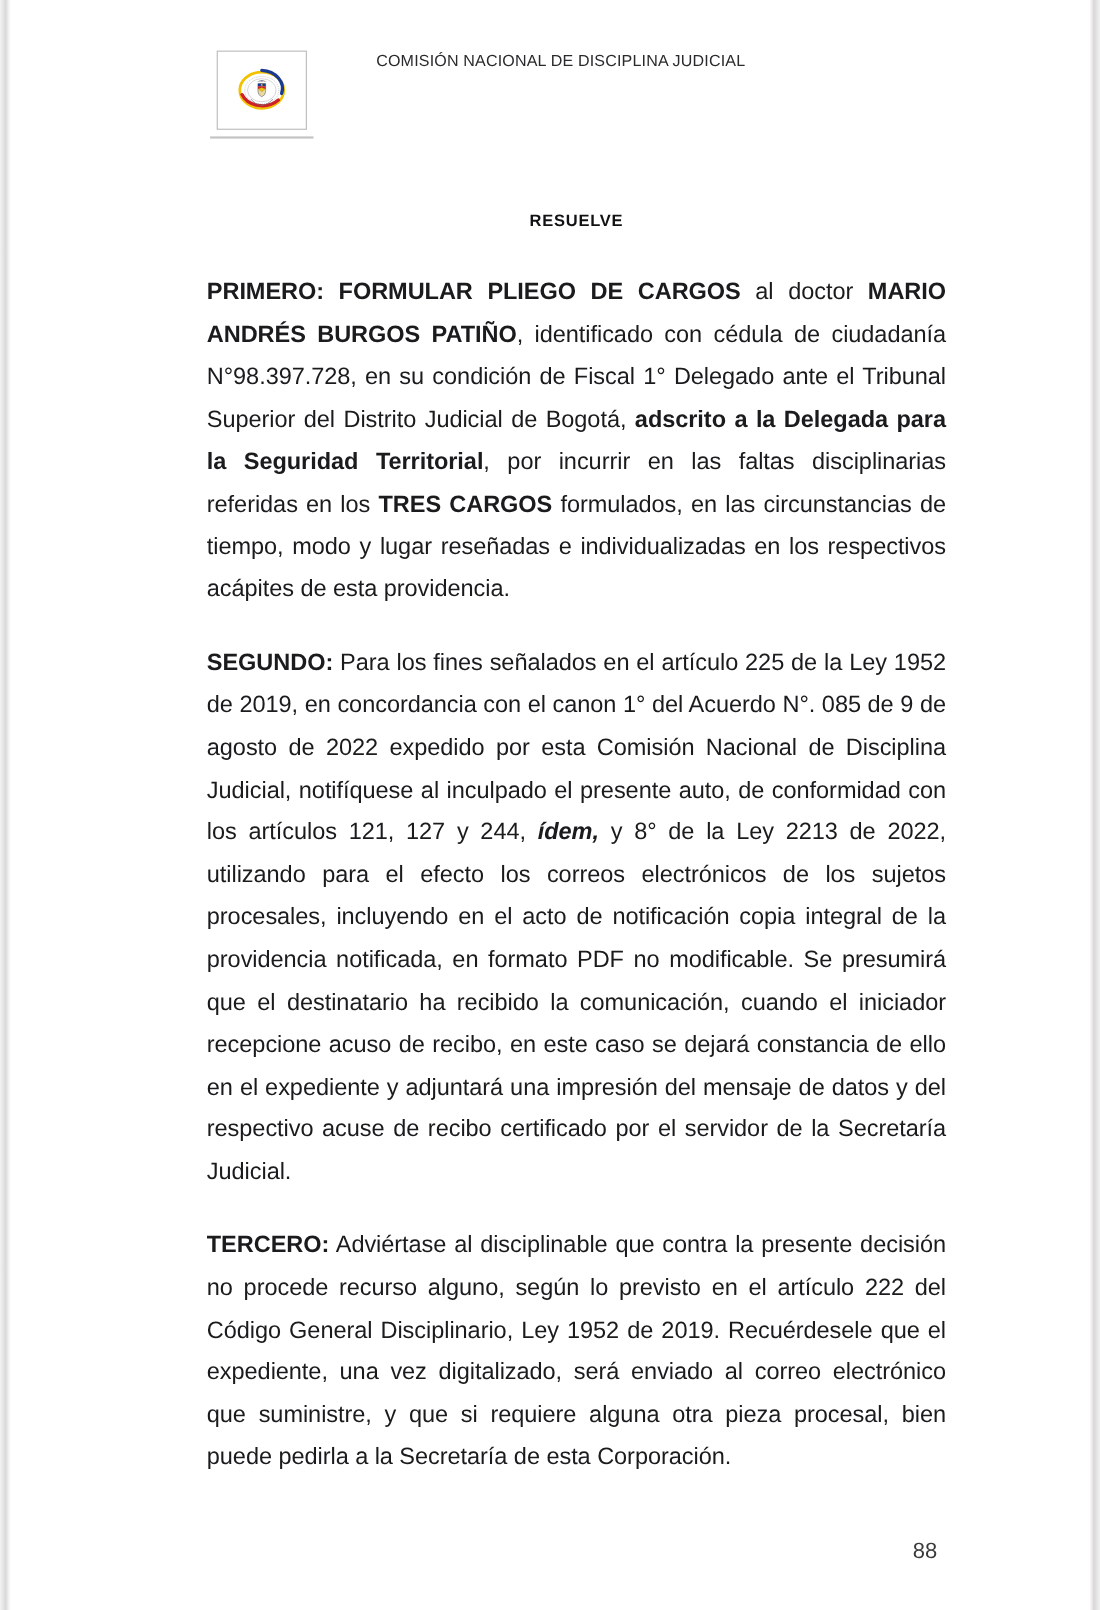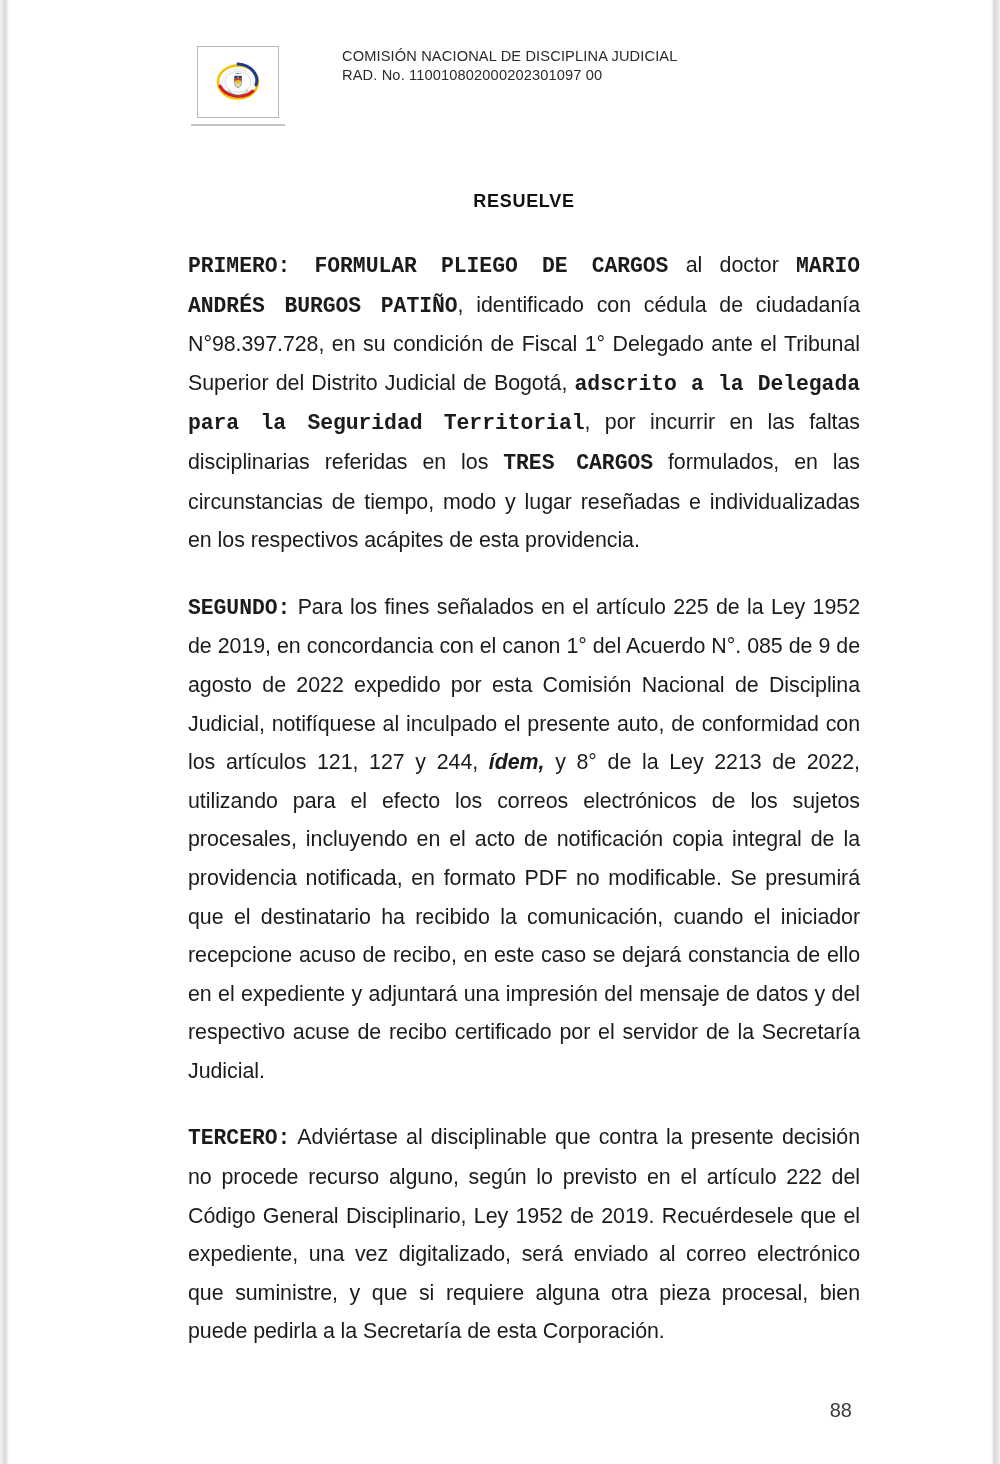--- a/index.html
+++ b/index.html
@@ -99,38 +99,38 @@
   
   .doc-body {
     position: absolute;
     left: 179px;
     top: 186px;
     width: 672px;
   }
   .resuelve-heading {
     text-align: center;
     font-weight: bold;
-    font-size: 18px;
+    font-size: 15px;
     letter-spacing: 0.7px;
     line-height: 30px;
     margin: 0 0 30px 0;
     color: #111113;
   }
   p.para {
     margin: 0 0 28px 0;
     text-align: justify;
     text-justify: inter-word;
     font-size: 21.4px;
     line-height: 38.6px;
     color: #1b1b1d;
     letter-spacing: -0.05px;
     hyphens: none;
   }
   p.para:last-child { margin-bottom: 0; }
-  .b { font-weight: bold; font-family: Liberation Mono, monospace; }
+  .b { font-weight: bold; }
   .i { font-style: italic; font-weight: bold; }
 
   
   .page-number {
     position: absolute;
     right: 139px;
     top: 1397px;
     font-size: 20px;
     line-height: 26px;
     color: #3a3a3c;
@@ -175,21 +175,20 @@
 
               <path d="M 36 62 Q 44 72 56 74 Q 68 72 76 62" fill="none" stroke="#6d6d70" stroke-width="1.2"></path>
             </svg>
           </span>
         </div>
         <div class="emblem-rule"></div>
       </div>
 
       <div class="letterhead-text">
         <div class="lh-line">COMISIÓN NACIONAL DE DISCIPLINA JUDICIAL</div>
-        <div class="lh-line">RAD. No. 110010802000202301097 00</div>
       </div>
 
     </div>
 
     <div class="doc-body">
 
       <div class="resuelve-heading">RESUELVE</div>
 
       <p class="para"><span class="b">PRIMERO: FORMULAR PLIEGO DE CARGOS</span><span> al doctor </span><span class="b">MARIO ANDRÉS BURGOS PATIÑO</span><span>, identificado con cédula de ciudadanía N°98.397.728, en su condición de Fiscal 1° Delegado ante el Tribunal Superior del Distrito Judicial de Bogotá, </span><span class="b">adscrito a la Delegada para la Seguridad Territorial</span><span>, por incurrir en las faltas disciplinarias referidas en los </span><span class="b">TRES CARGOS</span><span> formulados, en las circunstancias de tiempo, modo y lugar reseñadas e individualizadas en los respectivos acápites de esta providencia.</span></p>
 

